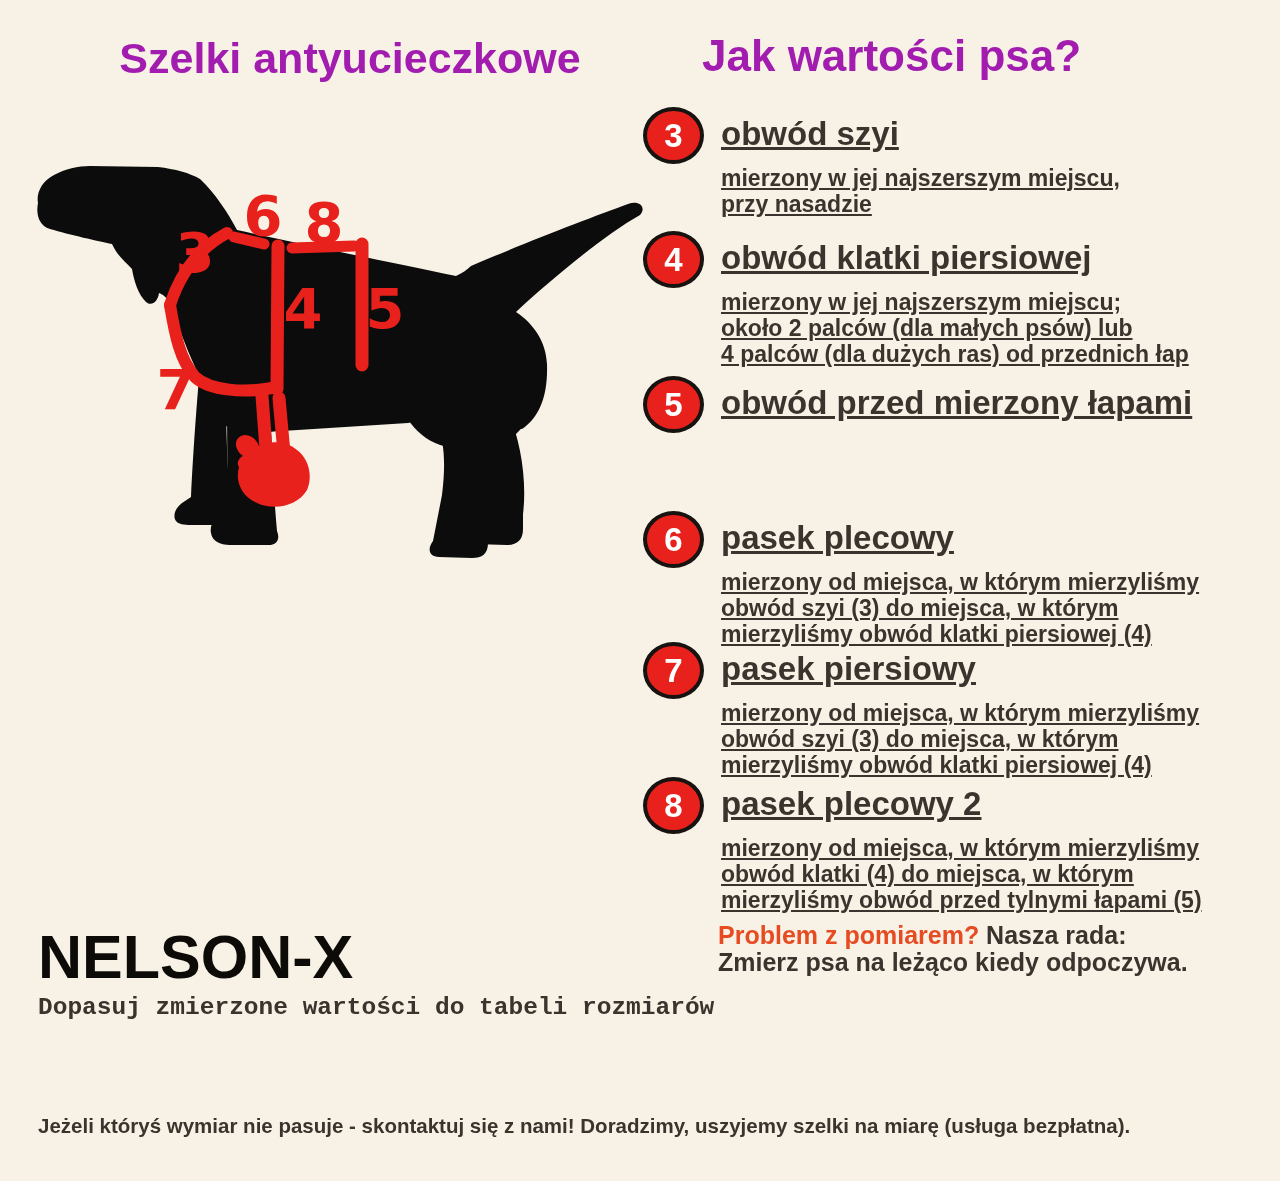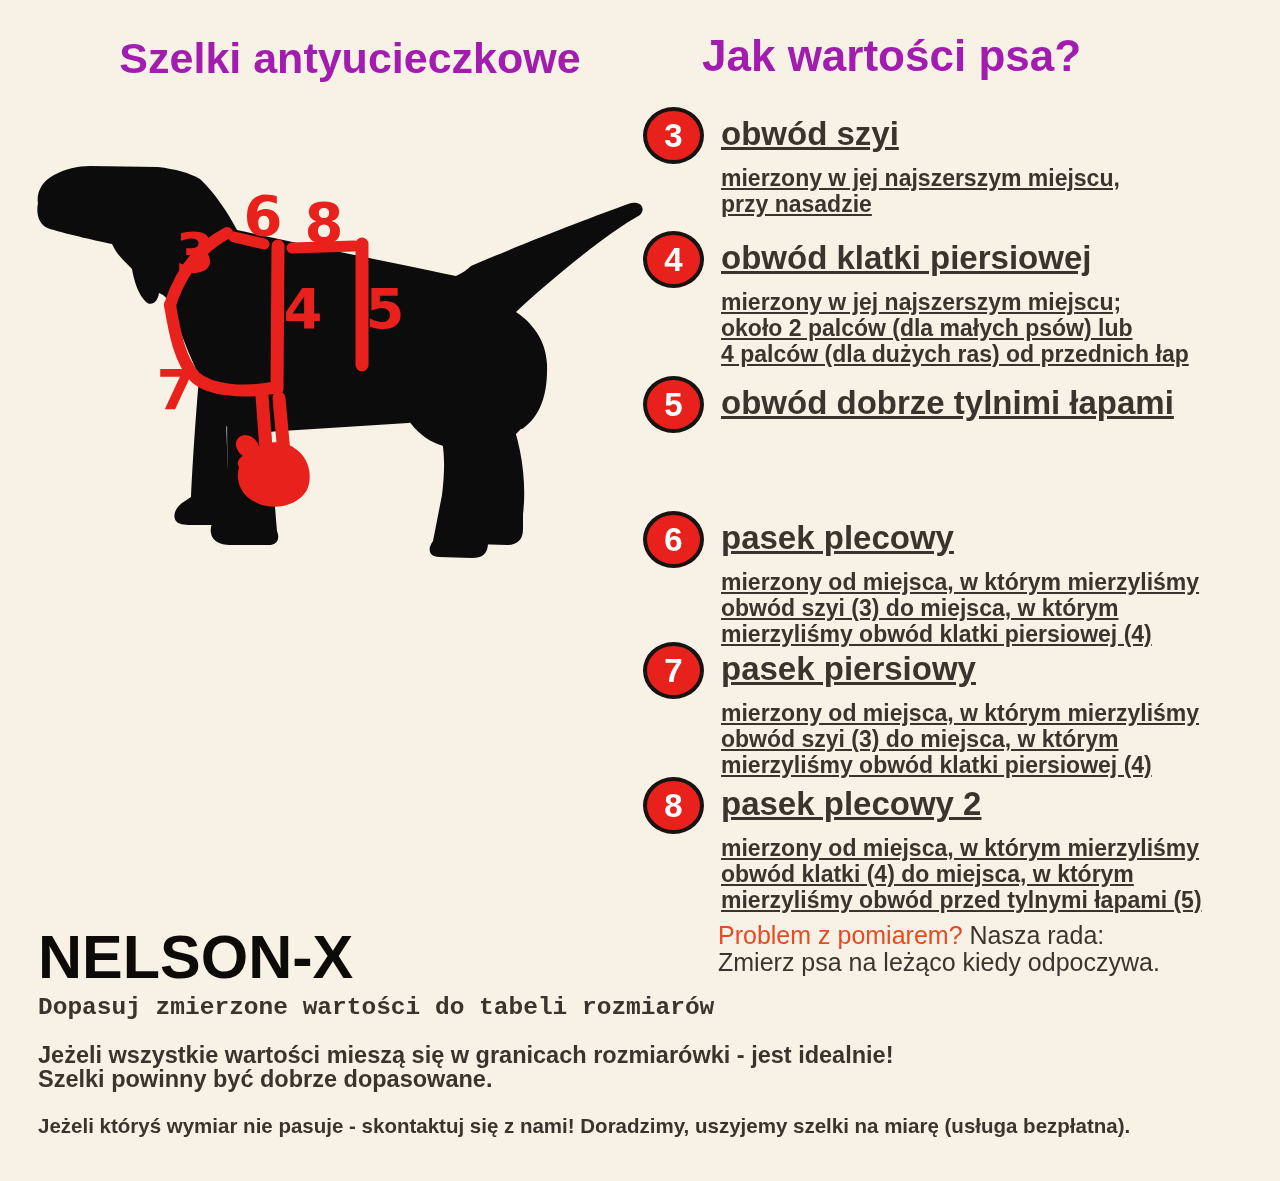--- a/index.html
+++ b/index.html
@@ -17,21 +17,21 @@
   .badge {
     position:absolute; left:0; top:0; width:61px; height:57px;
     background:#e8211c; border:4px solid #171310; border-radius:50%;
     display:flex; align-items:center; justify-content:center;
     color:#ffffff; font-size:33px; font-weight:bold; box-sizing:border-box;
   }
   .itext  { margin-left:78px;text-decoration:underline; }
   .ititle { font-size:33px; font-weight:800; padding-top:7px; line-height:1.2; white-space:nowrap; }
   .idesc  { font-size:23px; font-weight:bold; line-height:26px; margin-top:11px; white-space:pre-line; }
 
-  .problem { position:absolute; left:718px; top:922px; font-size:25px; font-weight:normal; line-height:27px; }
+  .problem { position:absolute; left:718px; top:922px; font-size:25px; font-weight:bold; line-height:27px; }
   .problem .hl { color:#e64b22; }
 
   .brand    { position:absolute; left:38px;  top:922px;  font-size:61px; font-weight:900; color:#0d0b08; }
   .subtitle { position:absolute; left:38px;  top:994px;  font-size:24.5px; font-weight:bold;font-family:Liberation Mono, monospace; }
   .para1    { position:absolute; left:38px;  top:1043px; font-size:23.5px; font-weight:bold; line-height:24px; white-space:nowrap; }
   .para2    { position:absolute; left:38px;  top:1114px; font-size:20.5px; font-weight:bold; white-space:nowrap; }
 
   .dogsvg { position:absolute; left:10px; top:145px; }
   .num { fill:#e8211c; font-weight:bold; font-size:56px; font-family:"DejaVu Sans", sans-serif; text-anchor:middle; }
 </style>
@@ -128,21 +128,21 @@
 około 2 palców (dla małych psów) lub
 4 palców (dla dużych ras) od przednich łap</div>
     </div>
   </div>
 
   <div class="item" style="top:376px">
     <div class="badge">
         <span>5</span>
       </div>
     <div class="itext">
-      <div class="ititle">obwód dobrze tylnimi łapami</div>
+      <div class="ititle">obwód przed mierzony łapami</div>
     </div>
   </div>
 
   <div class="item" style="top:511px">
     <div class="badge">
         <span>6</span>
       </div>
     <div class="itext">
       <div class="ititle">pasek plecowy</div>
       <div class="idesc">mierzony od miejsca, w którym mierzyliśmy
@@ -175,19 +175,15 @@
     </div>
   </div>
 
   <div class="problem">
     <div><span class="hl">Problem z pomiarem?</span><span> Nasza rada:</span></div>
     <div>Zmierz psa na leżąco kiedy odpoczywa.</div>
   </div>
 
   <div class="brand">NELSON-X</div>
   <div class="subtitle">Dopasuj zmierzone wartości do tabeli rozmiarów</div>
-  <div class="para1">
-    <div>Jeżeli wszystkie wartości mieszą się w granicach rozmiarówki - jest idealnie!</div>
-    <div>Szelki powinny być dobrze dopasowane.</div>
-  </div>
   <div class="para2">Jeżeli któryś wymiar nie pasuje - skontaktuj się z nami! Doradzimy, uszyjemy szelki na miarę (usługa bezpłatna).</div>
 
 </div>
 
 </body></html>

